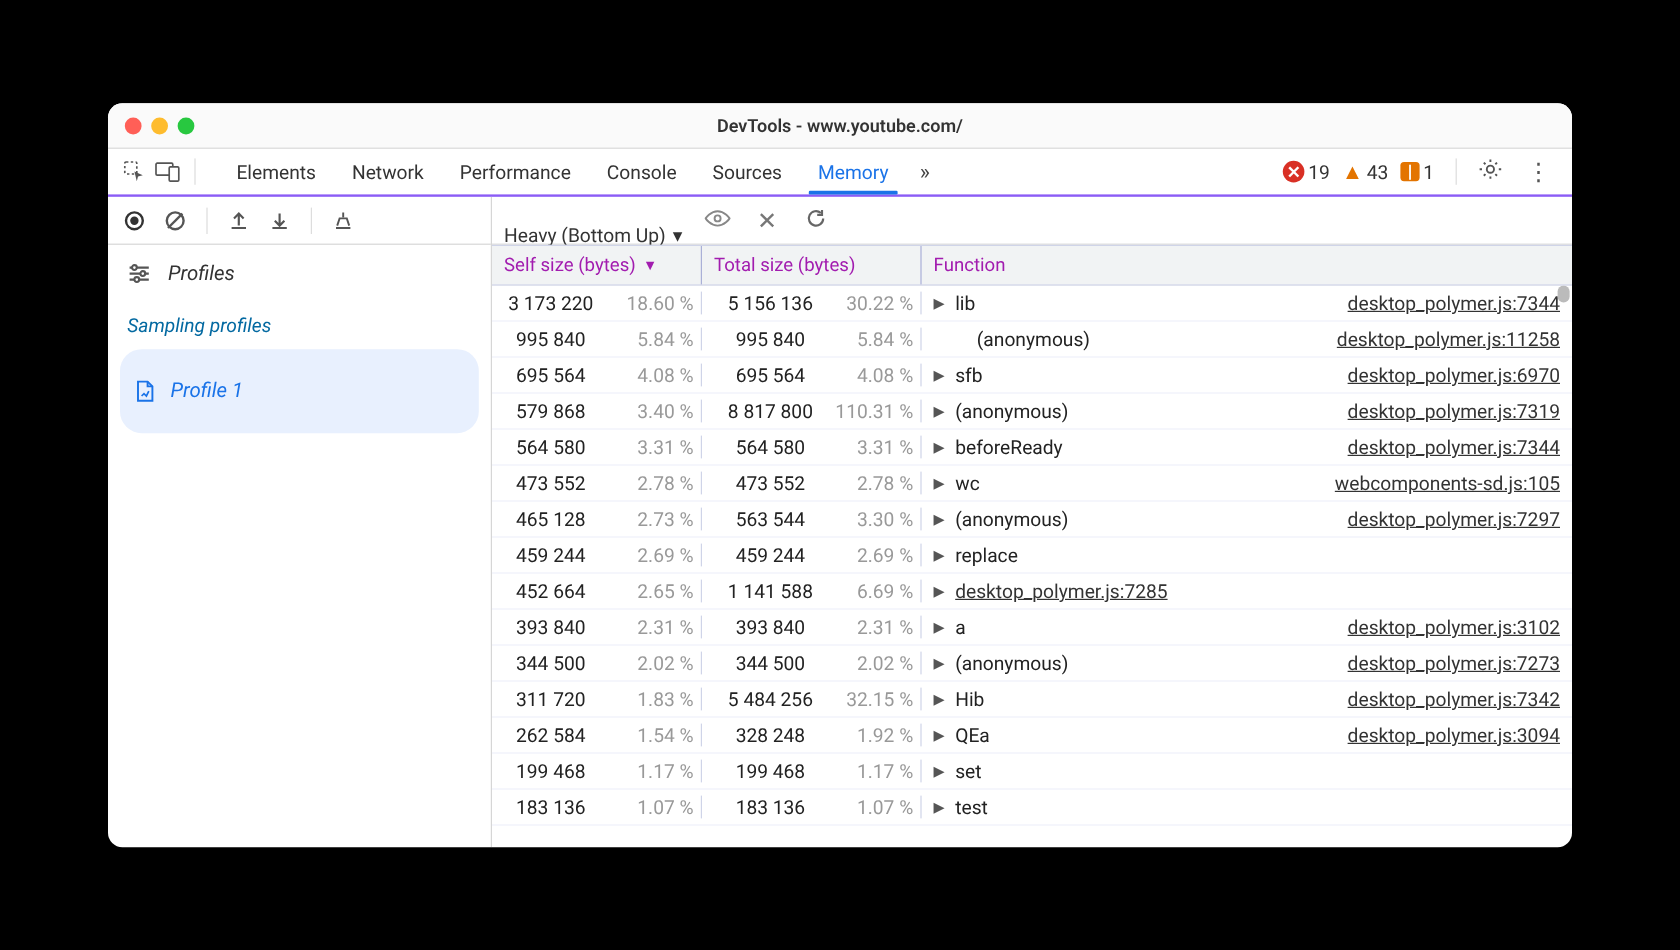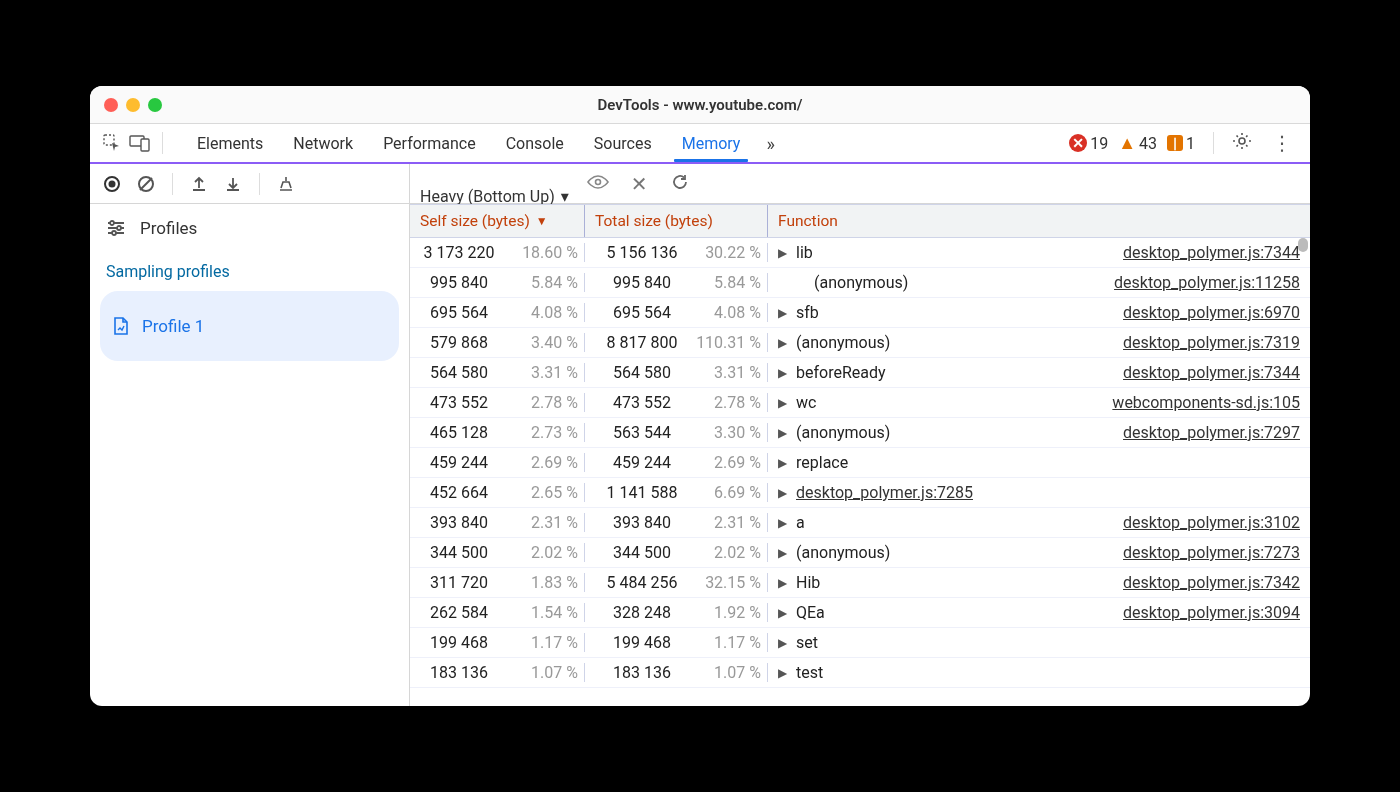--- a/index.html
+++ b/index.html
@@ -68,21 +68,21 @@
   .counts { display: flex; align-items: center; gap: 10px; margin-right: 8px; }
   .count-item { display: flex; align-items: center; gap: 3px; font-size: 16px; color: #333; }
   .ci-icon { width: 18px; height: 18px; display: inline-flex; align-items: center; justify-content: center; font-size: 14px; font-weight: 700; border-radius: 50%; }
   .ci-err { background: #d93025; color: #fff; }
   .ci-warn { color: #e37400; font-size: 18px; }
   .ci-info { background: #e37400; color: #fff; border-radius: 3px; width: 16px; height: 16px; font-size: 12px; }
   .gear, .kebab { color: #555; cursor: pointer; padding: 0 8px; font-size: 20px; }
   .content { flex: 1; display: flex; overflow: hidden; }
   .sidebar {
     width: 320px; border-right: 1px solid #d6d6d6;
-    display: flex; flex-direction: column;
+    display: flex; flex-direction: column; font-style: italic;
   }
   .sidebar-toolbar {
     height: 40px; display: flex; align-items: center;
     border-bottom: 1px solid #d6d6d6;
     padding: 0 6px; gap: 2px;
   }
   .sb-icon {
     width: 32px; height: 32px; display: inline-flex; align-items: center; justify-content: center;
     color: #444; cursor: pointer;
   }
@@ -110,21 +110,21 @@
   .table-head {
     display: flex; align-items: stretch;
     border-bottom: 1px solid #cfd4e8;
     background: #f1f3f4;
     font-size: 15.5px;
     border-top: 1px solid #cfd4e8;
   }
   .col-self { width: 175px; border-right: 1px solid #aab0d7; }
   .col-total { width: 183px; border-right: 1px solid #aab0d7; }
   .col-func { flex: 1; }
-  .th { padding: 7px 10px; display: flex; align-items: center; color: #c2410c; cursor: pointer; }
+  .th { padding: 7px 10px; display: flex; align-items: center; color: #a21caf; cursor: pointer; }
   .sort-ind { margin-left: 6px; font-size: 12px; }
   .rows { flex: 1; overflow-y: auto; position: relative; }
   .row {
     display: flex; align-items: center;
     border-bottom: 1px solid #eef0fa;
     font-size: 16px; height: 30px;
   }
   .cell-self, .cell-total {
     display: flex; align-items: center; justify-content: flex-end;
     padding: 0 6px;

